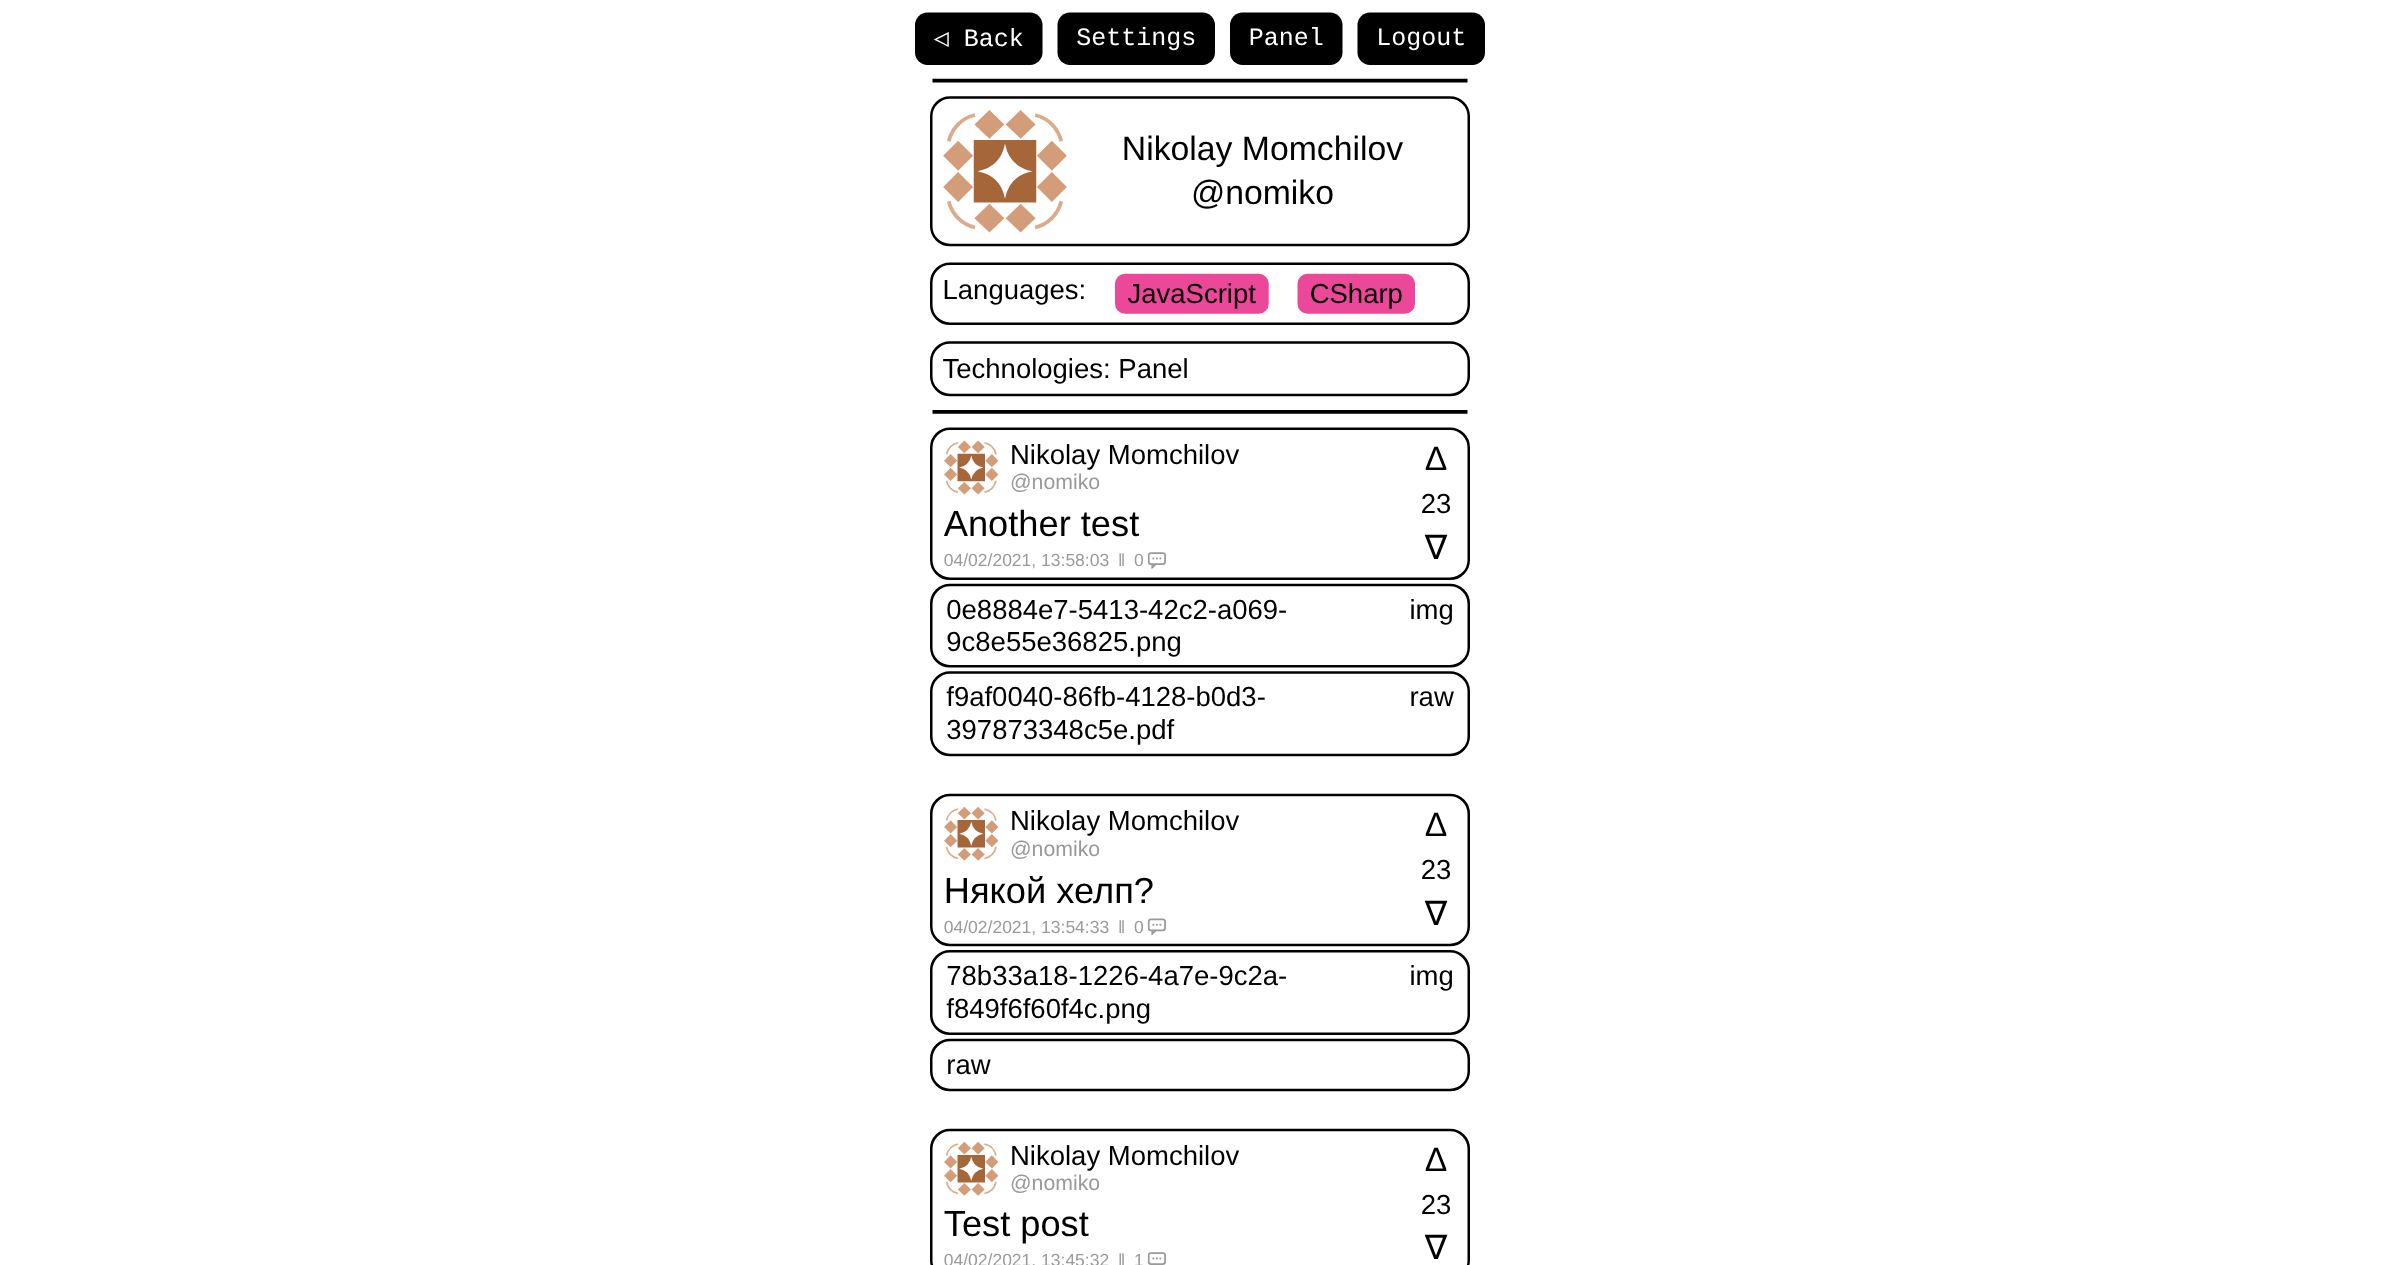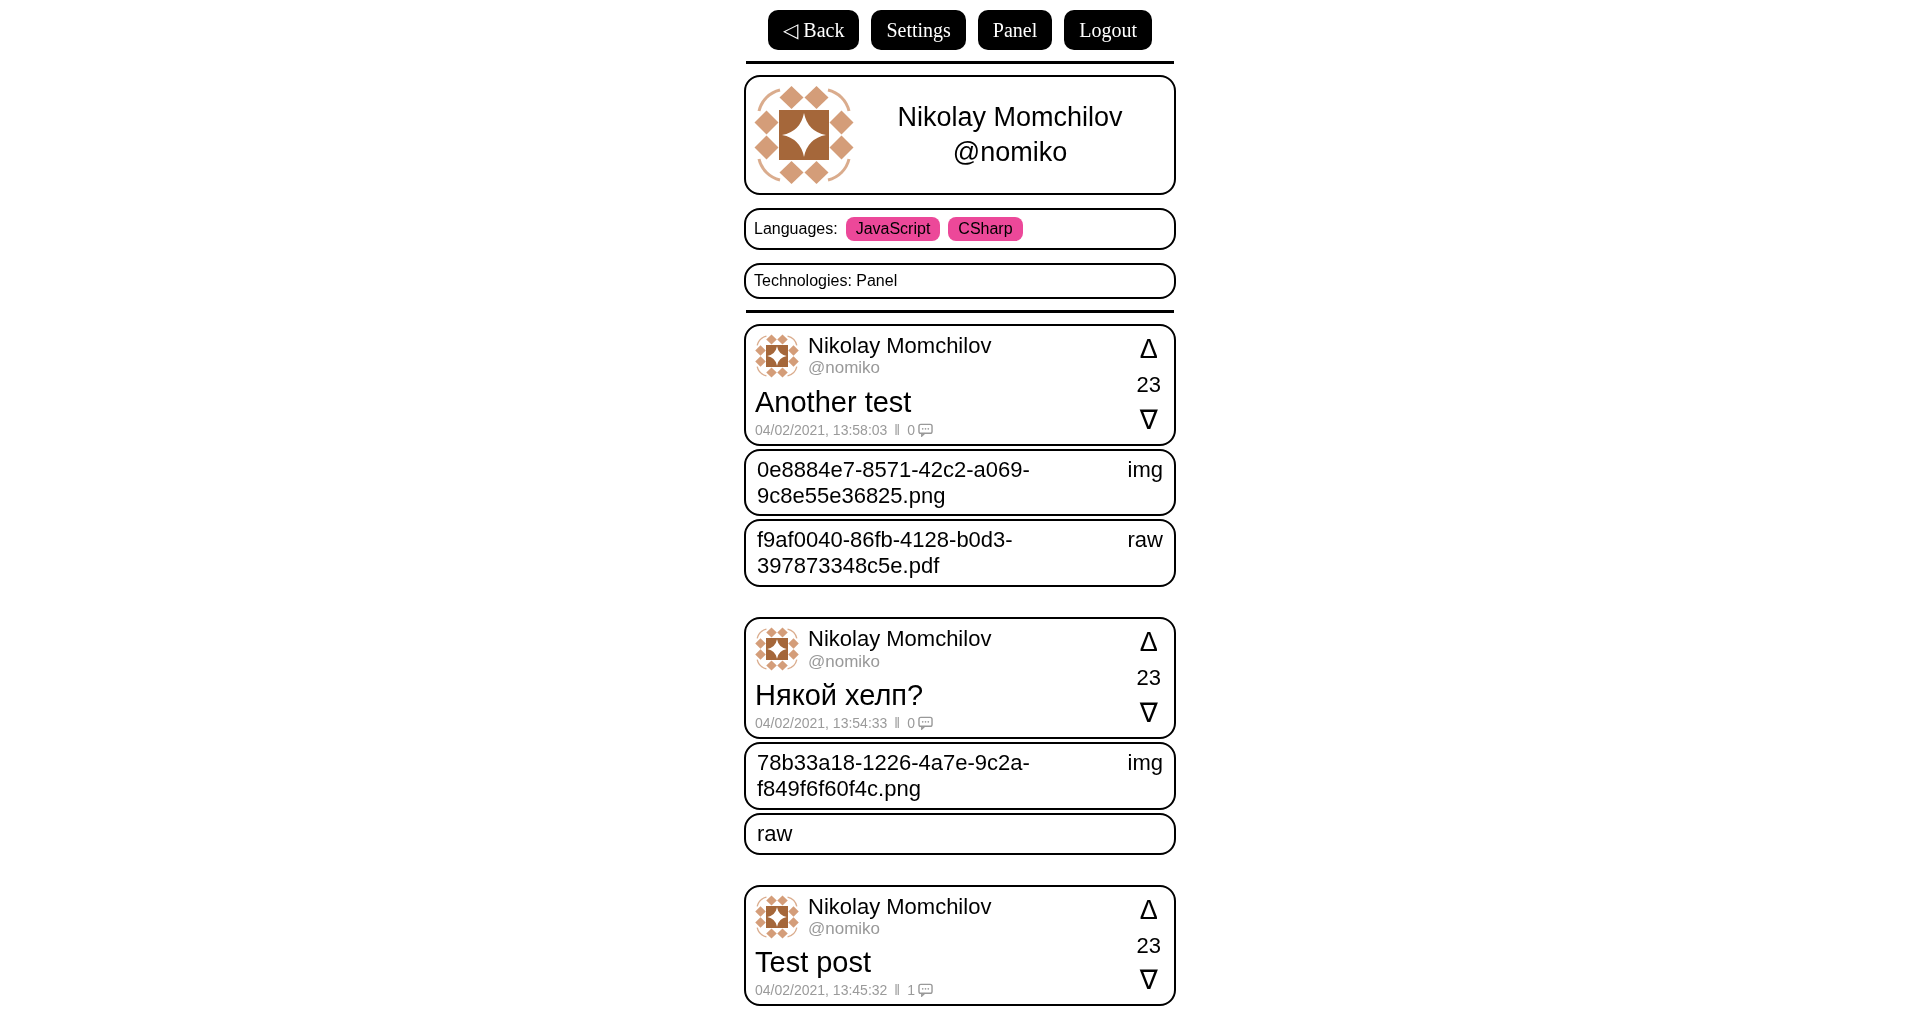--- a/index.html
+++ b/index.html
@@ -10,36 +10,36 @@
     background: #ffffff;
     font-family: "Liberation Sans", sans-serif;
     color: #000;
   }
   .container { width: 432px; margin: 0 auto; }
 
   
   .nav-row { display: flex; justify-content: center; gap: 12px; margin-top: 10px; }
   .btn {
     background: #000; color: #fff; border: none; border-radius: 10px;
-    font-size: 20px; padding: 8px 15px; font-family: Liberation Serif, serif; cursor: pointer;
+    font-size: 20px; padding: 8px 15px; font-family: Liberation Mono, monospace; cursor: pointer;
     white-space: nowrap;
   }
 
   hr.sep { border: none; border-top: 3px solid #000; margin: 11px 2px; }
 
   .card { border: 2px solid #000; border-radius: 16px; background: #fff; }
 
   
   .profile-card { display: flex; align-items: center; padding: 8px; }
   .avatar-lg { width: 100px; height: 100px; flex: 0 0 auto; }
   .profile-names { flex: 1; text-align: center; font-size: 27px; line-height: 1.3; }
 
   
-  .info-card { margin-top: 13px; padding: 7px 8px; font-size: 16px;
-               display: flex; align-items: center; gap: 8px; }
+  .info-card { margin-top: 13px; padding: 7px 8px; font-size: 22px;
+               display: flex; gap: 23px; }
   .tag { background: #ec4899; border-radius: 8px; padding: 3px 10px; }
 
   
   .post-group { margin-bottom: 30px; }
   .post-card { position: relative; padding: 8px 66px 6px 9px; }
   .post-header { display: flex; gap: 9px; align-items: flex-start; }
   .avatar-sm { width: 44px; height: 44px; flex: 0 0 auto; }
   .post-author { font-size: 22px; line-height: 1.1; }
   .post-handle { font-size: 17px; color: #999; line-height: 1.2; }
   .post-title { font-size: 29px; margin-top: 7px; }
@@ -146,21 +146,21 @@
             </svg>
         </span>
       </div>
       <div class="vote-col">
         <button class="vote-btn">Δ</button>
         <span class="vote-count">23</span>
         <button class="vote-btn">∇</button>
       </div>
     </div>
     <div class="card file-row">
-      <span class="file-name">0e8884e7-8571-42c2-a069-9c8e55e36825.png</span>
+      <span class="file-name">0e8884e7-5413-42c2-a069-9c8e55e36825.png</span>
       <span class="file-type">img</span>
     </div>
     <div class="card file-row">
       <span class="file-name">f9af0040-86fb-4128-b0d3-397873348c5e.pdf</span>
       <span class="file-type">raw</span>
     </div>
   </div>
 
   <div class="post-group">
     <div class="card post-card">

